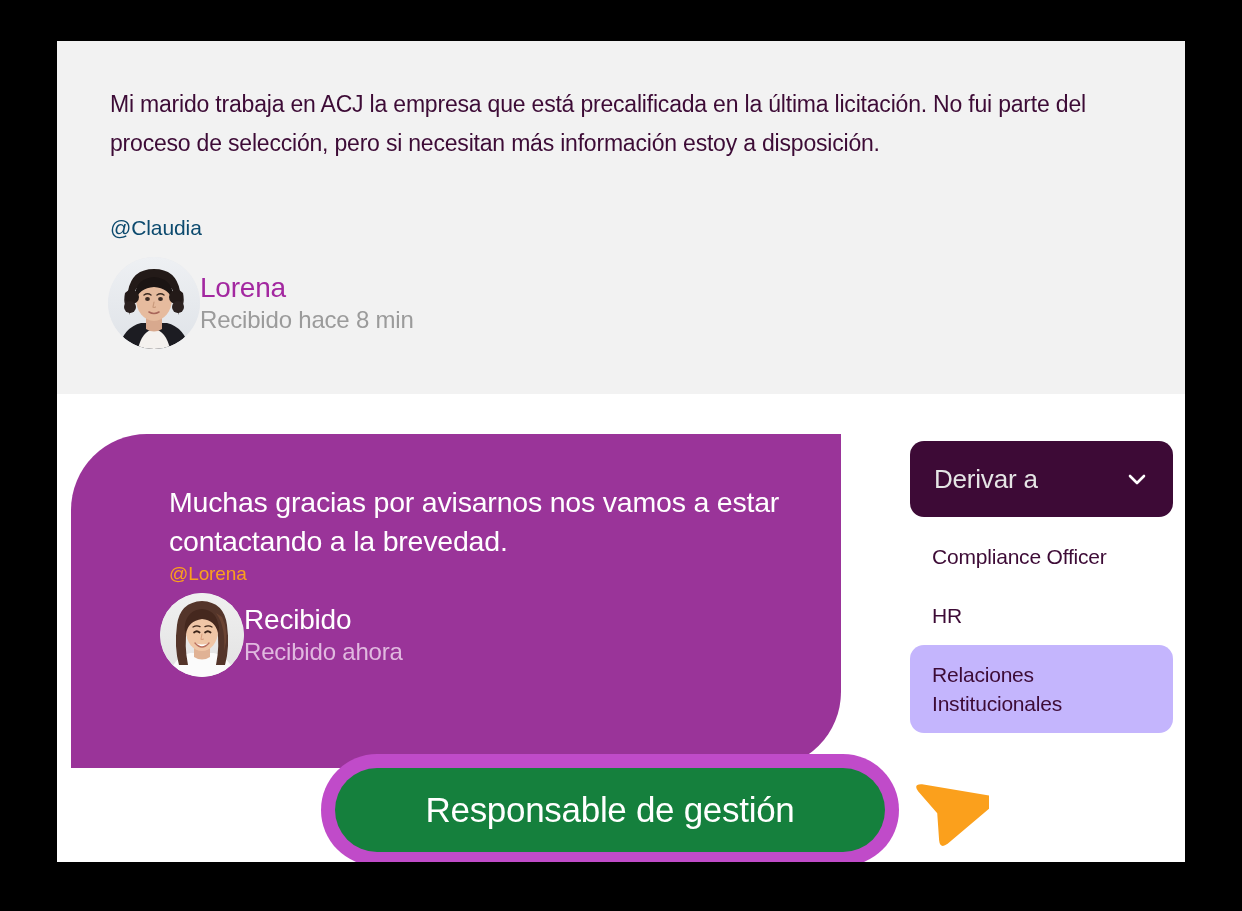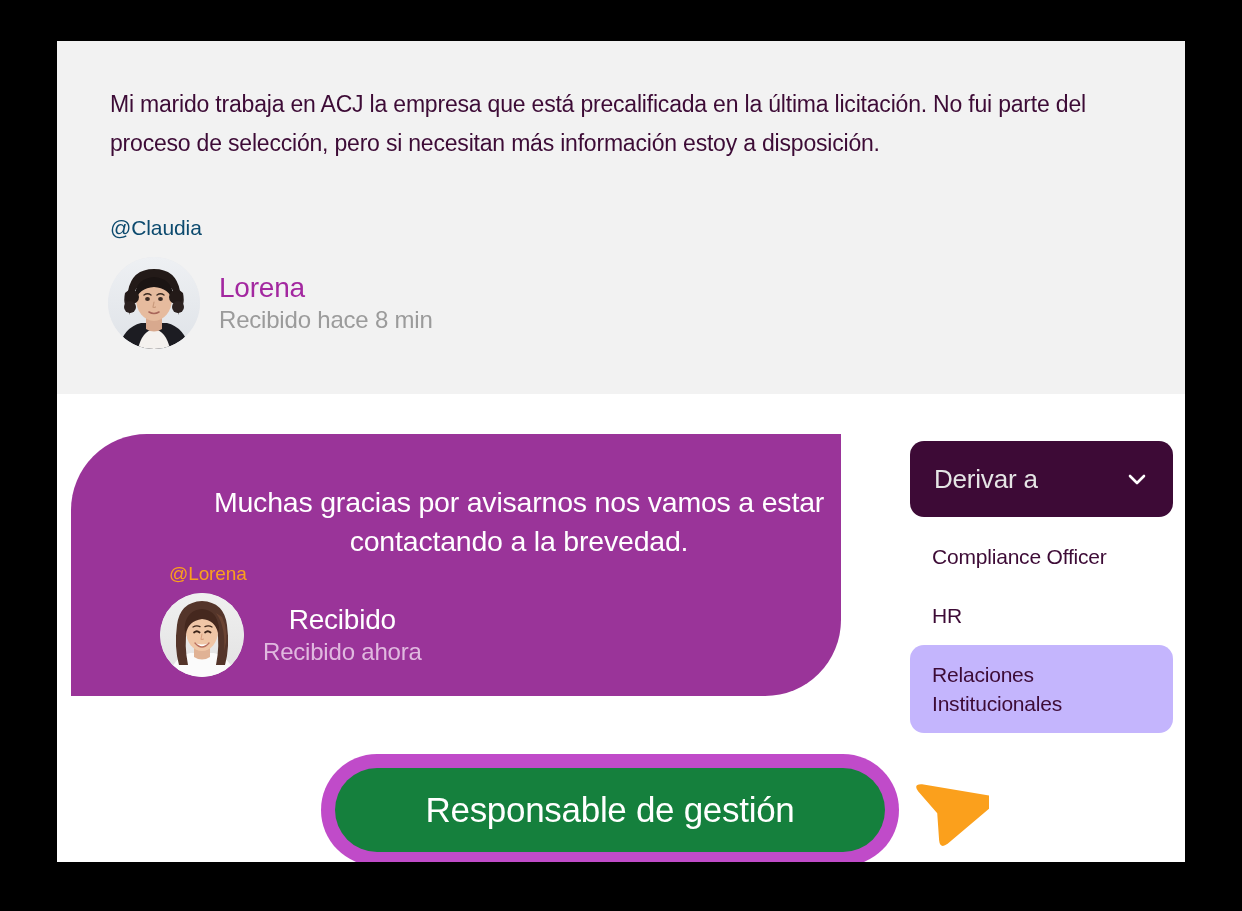--- a/index.html
+++ b/index.html
@@ -61,21 +61,20 @@
     font-size: 21px;
     line-height: 26px;
     color: #0c4a6e;
     letter-spacing: -0.1px;
   }
 
   .sender-row {
     position: absolute;
     display: flex;
     align-items: center;
-    gap: 19px;
   }
   .sender-row.incoming { left: 51px; top: 216px; }
 
   .avatar {
     width: 92px;
     height: 92px;
     border-radius: 50%;
     overflow: hidden;
     flex: 0 0 auto;
     background: #e9eaee;
@@ -96,24 +95,23 @@
     letter-spacing: -0.2px;
   }
   .sender-status.incoming { color: #9b9b9b; }
 
   
   .outgoing-bubble {
     position: absolute;
     left: 14px;
     top: 393px;
     width: 770px;
-    height: 262px;
+    height: 334px;
     background: #9A3499;
     border-radius: 76px 0 76px 0;
-    text-align: center;
   }
 
   .outgoing-text {
     position: absolute;
     left: 98px;
     top: 49px;
     width: 700px;
     font-size: 28.5px;
     line-height: 39px;
     color: #ffffff;

